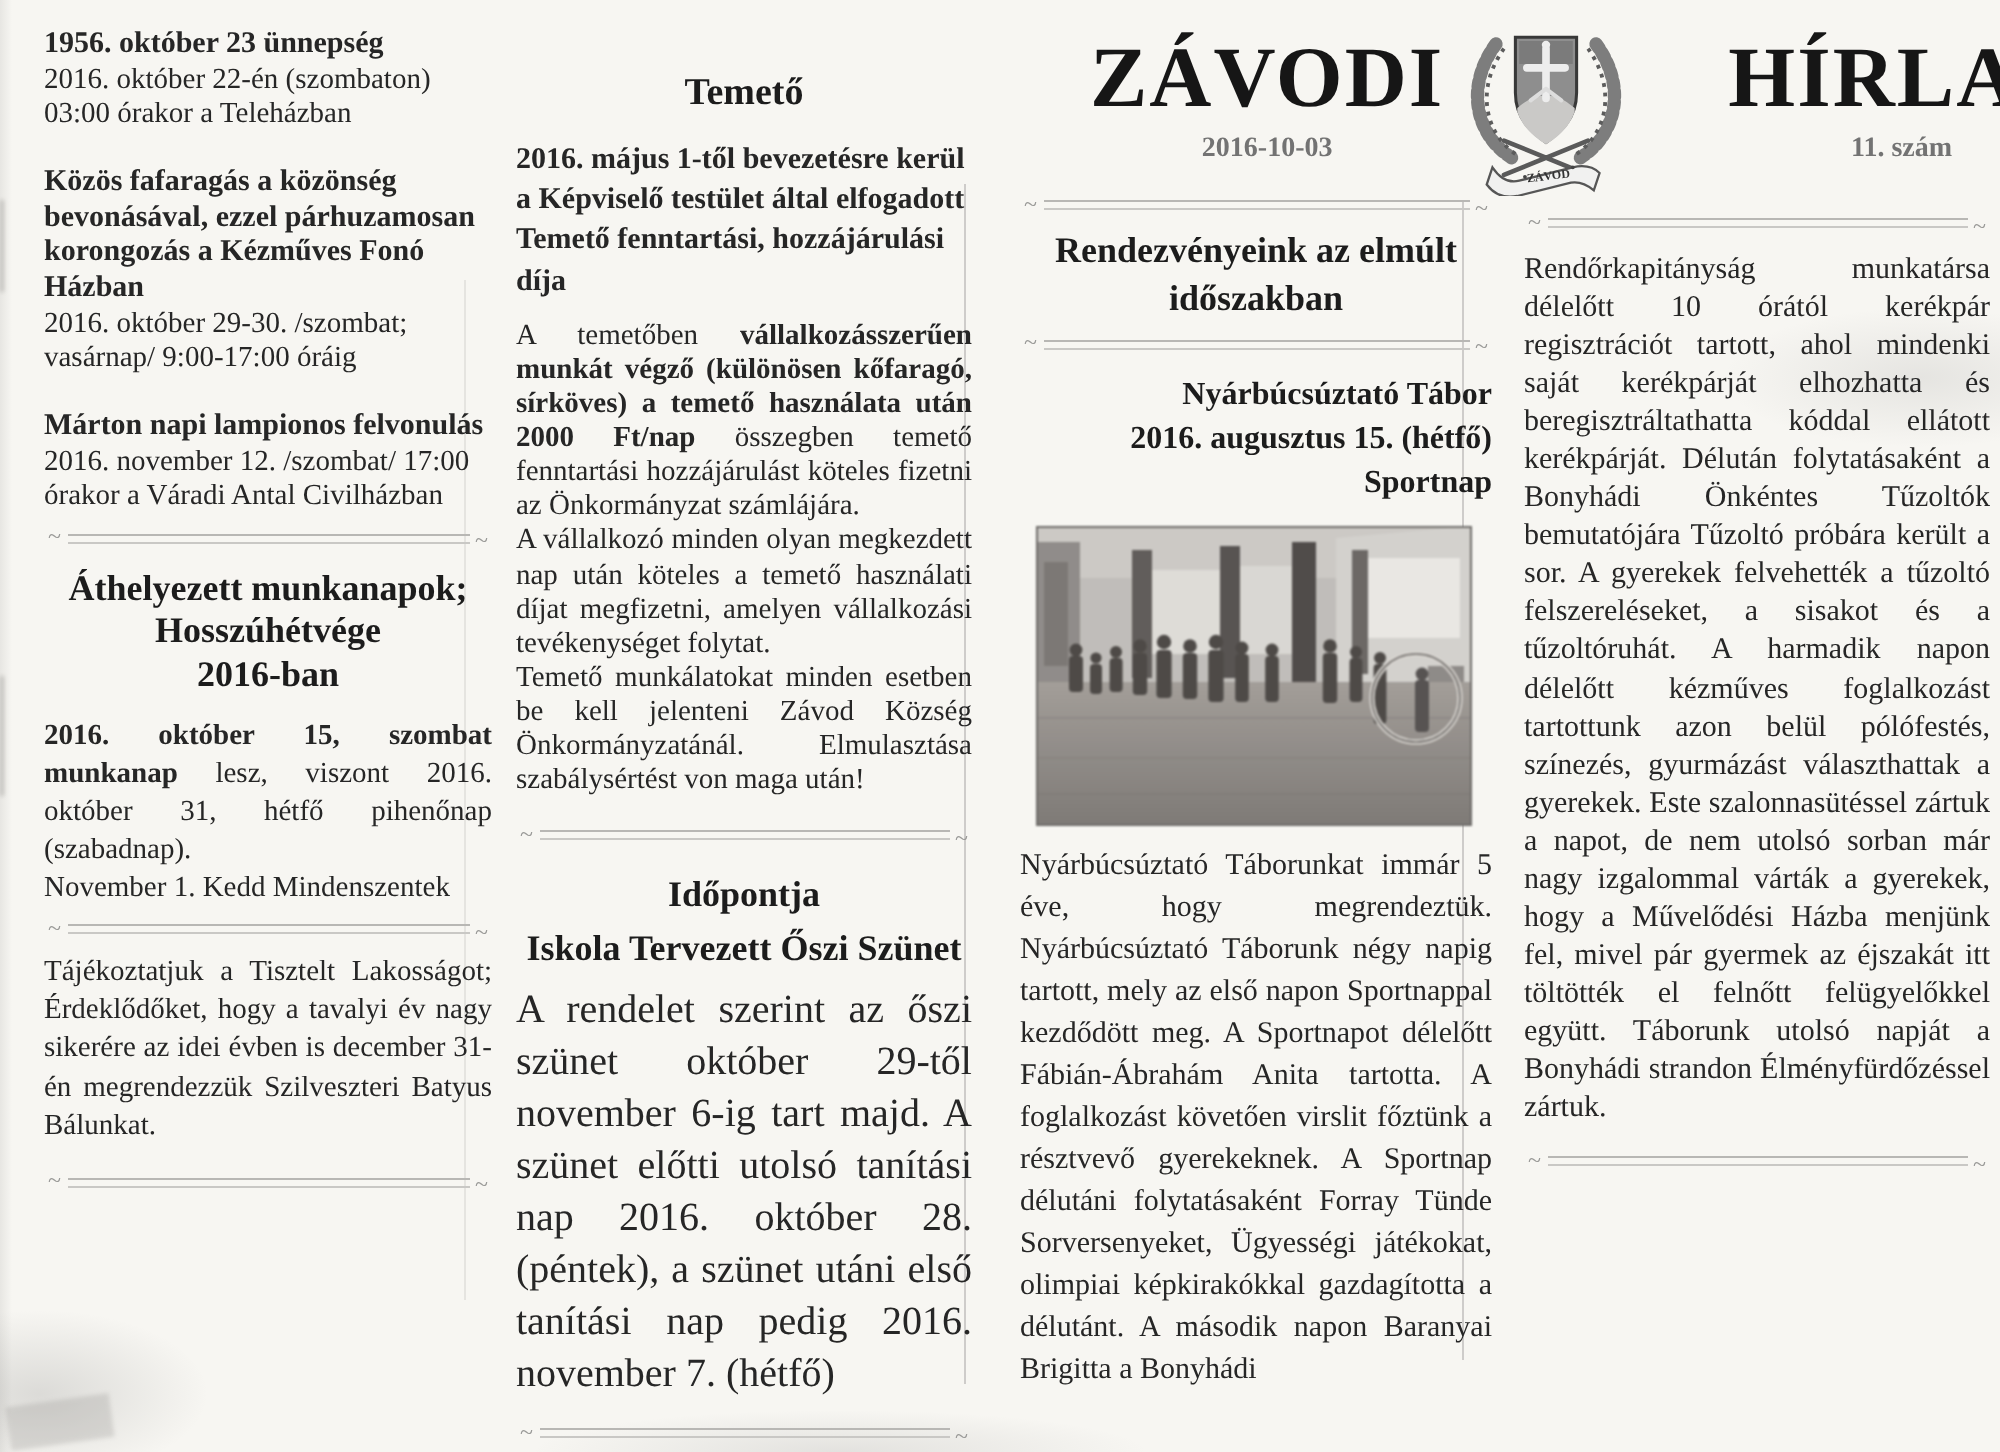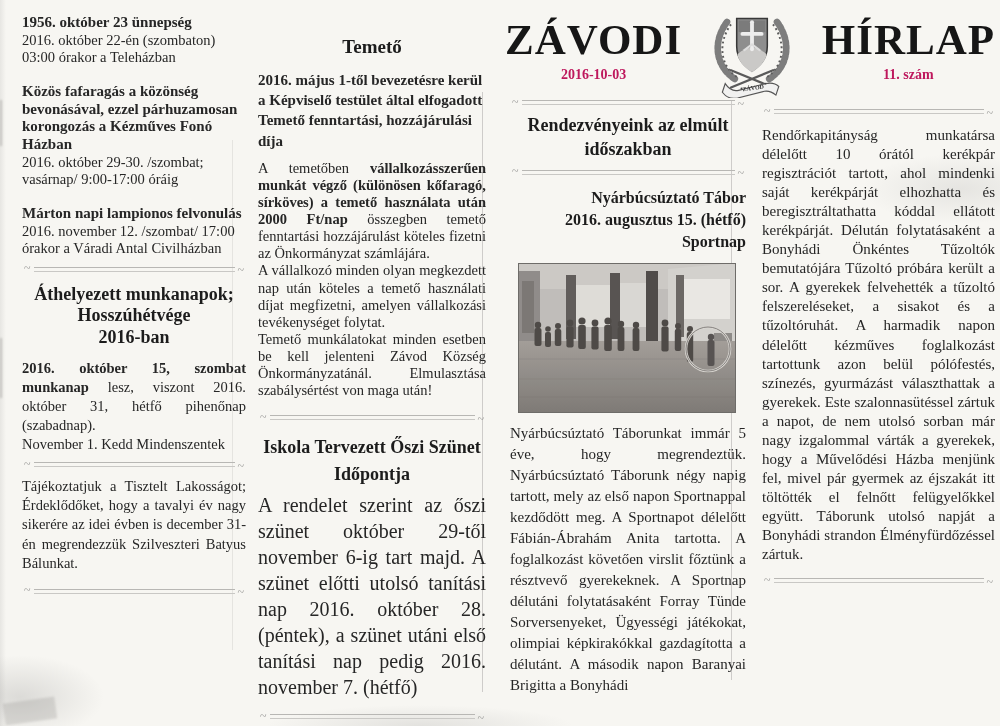--- a/index.html
+++ b/index.html
@@ -39,23 +39,23 @@
   .col-4 .body { line-height:1.27; }
 
   
   .divider { display:flex; align-items:center; color:#9a9a98; margin:10px 2px; }
   .divider::before { content:"~"; font-size:12px; line-height:0; transform:translateY(-1px); }
   .divider::after  { content:"~"; font-size:12px; line-height:0; transform:translateY(1px); }
   .divider .rule { flex:1; height:3px; border-top:1px solid #b8b7b4; border-bottom:1px solid #c9c8c5; margin:0 3px; }
 
   
   .masthead { position:absolute; left:505px; top:10px; width:490px; display:flex; justify-content:space-between; align-items:flex-start; }
-  .mast-block { text-align:center; padding-top:8px; }
+  .mast-block { text-align:center; padding-top:8px;margin-left:40px; }
   .mast-title { font-weight:bold; font-size:43px; line-height:1; letter-spacing:1px; color:#161616; }
-  .mast-sub   { font-weight:bold; font-size:14px; margin-top:6px; color:#be185d; }
+  .mast-sub   { font-weight:bold; font-size:14px; margin-top:6px; color:#737373; }
   .crest { width:102px; height:88px; flex:0 0 auto; }
 
   .events-block { margin-bottom:17px; }
   .camp-title { font-weight:bold; font-size:16px; text-align:right; line-height:1.38; color:#1c1c1c; }
 
   .photo-frame { margin:10px 0 10px 8px; width:218px; height:150px; }
   .photo-frame svg { filter:blur(.5px) contrast(.96); display:block; }
 </style>
 </head>
 <body>
@@ -155,22 +155,22 @@
 
     <p class="just body"><span>A temetőben </span><b>vállalkozásszerűen munkát végző (különösen kőfaragó, sírköves) a temető használata után 2000 Ft/nap</b><span> összegben temető fenntartási hozzájárulást köteles fizetni az Önkormányzat számlájára.</span></p>
     <p class="just body">A vállalkozó minden olyan megkezdett nap után köteles a temető használati díjat megfizetni, amelyen vállalkozási tevékenységet folytat.</p>
     <p class="just body">Temető munkálatokat minden esetben be kell jelenteni Závod Község Önkormányzatánál. Elmulasztása szabálysértést von maga után!</p>
 
     <div class="divider" style="margin:16px 2px 14px;">
         <span class="rule"></span>
       </div>
 
     <div class="heading" style="font-size:18px; line-height:1.5; margin-bottom:4px;">
+      <div>Időpontja</div>
       <div>Iskola Tervezett Őszi Szünet</div>
-      <div>Időpontja</div>
     </div>
     <p class="just" style="line-height:1.3; font-size:20px;">A rendelet szerint az őszi szünet október 29-től november 6-ig tart majd. A szünet előtti utolsó tanítási nap 2016. október 28. (péntek), a szünet utáni első tanítási nap pedig 2016. november 7. (hétfő)</p>
 
     <div class="divider" style="margin-top:14px;">
         <span class="rule"></span>
       </div>
   </div>
 
   <div class="col col-3">
     <div class="divider" style="margin:2px 2px 8px;">

